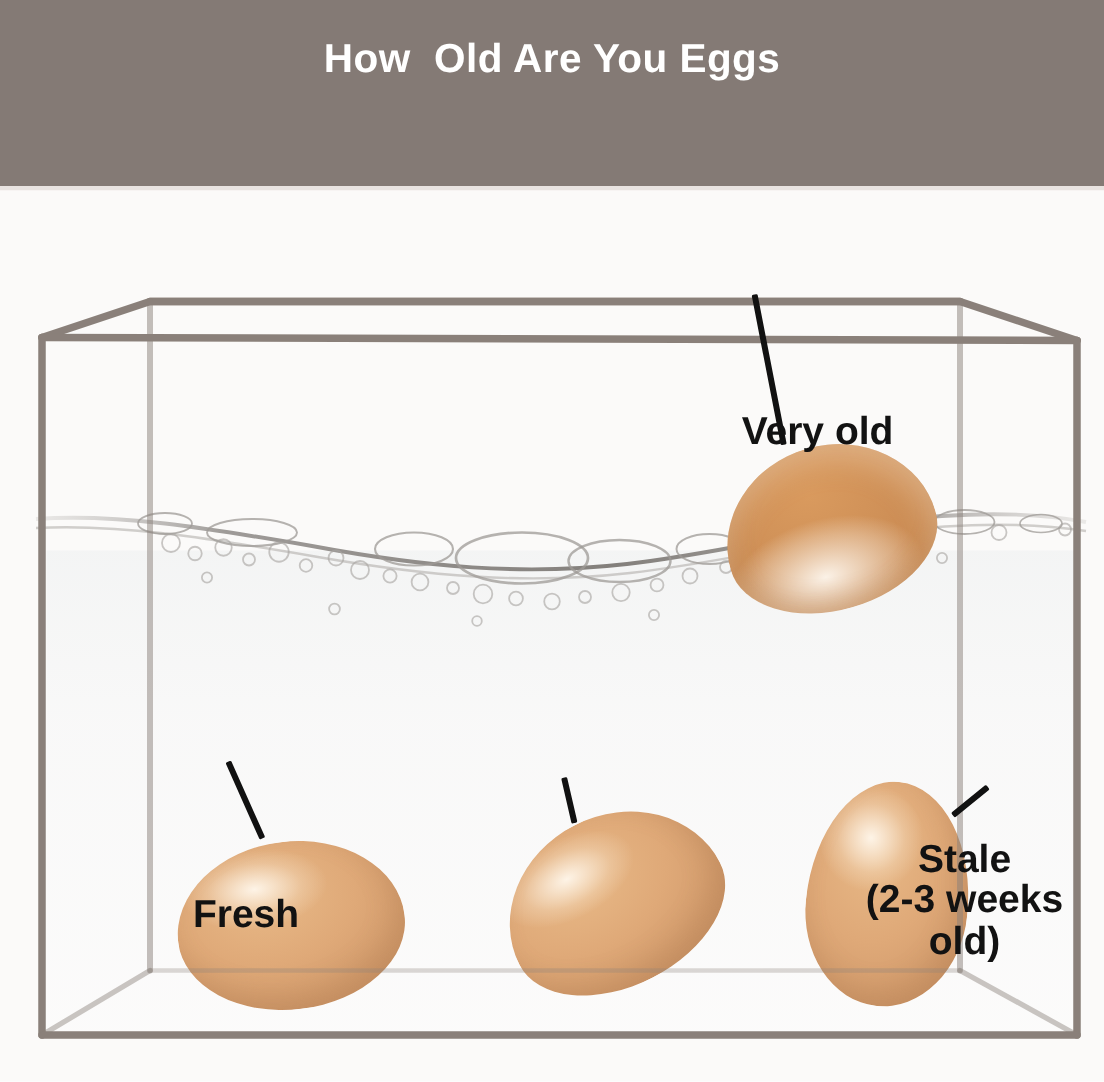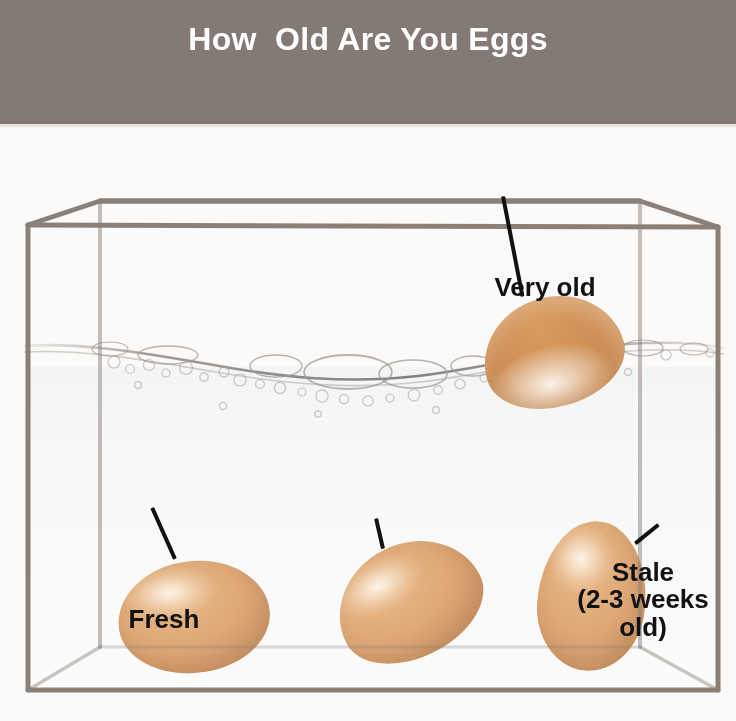--- a/index.html
+++ b/index.html
@@ -3,21 +3,21 @@
 <meta charset="utf-8">
 <style>
   html,body{margin:0;padding:0;background:#ffffff;}
   body{width:736px;height:721px;overflow:hidden;
        font-family:"Liberation Sans","DejaVu Sans",sans-serif;}
   #page{position:relative;width:736px;height:721px;background:#fbfaf9;overflow:hidden;}
 
   
   #header{position:absolute;left:0;top:0;width:736px;height:124px;background:#847a75;}
   #header-title{position:absolute;left:0;top:17px;width:736px;text-align:center;
-      color:#ffffff;font-size:32px;font-weight:bold;letter-spacing:.3px;
+      color:#ffffff;font-size:27px;font-weight:bold;letter-spacing:.3px;
       white-space:pre;line-height:44px;}
   #header-rule{position:absolute;left:0;top:124px;width:736px;height:3px;background:#e9e3e0;}
 
   
   #stage{position:absolute;left:0;top:127px;width:736px;height:704px;background:#fbfaf9;}
 
   
   #tank-svg{position:absolute;left:0;top:0;width:736px;height:594px;}
 
   
@@ -41,21 +41,21 @@
         radial-gradient(ellipse 100% 100% at 45% 28%, #d99a5e 0%, #cf9057 40%, #c98a52 68%, #c4854e 100%);
       box-shadow:inset -4px 8px 20px rgba(255,240,220,.35), inset 4px -6px 16px rgba(140,85,40,.18);}
 
   
   .leader{position:absolute;background:#111111;transform-origin:0 0;border-radius:1px;}
 
   
   .label{position:absolute;color:#121212;font-weight:bold;line-height:1.08;
       text-align:center;white-space:pre-line;}
   #label-very-old{left:450px;top:146px;width:190px;font-size:26px;}
-  #label-fresh{left:94px;top:468px;width:140px;font-size:26px;margin-top:10px;}
+  #label-fresh{left:94px;top:468px;width:140px;font-size:26px;}
   #label-one-week{left:292px;top:456px;width:200px;font-size:26px;}
   #label-stale{left:548px;top:432px;width:190px;font-size:26px;line-height:1.05;}
 </style>
 </head>
 <body>
 
 <div id="page">
 
   <div id="header">
     <div id="header-title">How  Old Are You Eggs</div>

